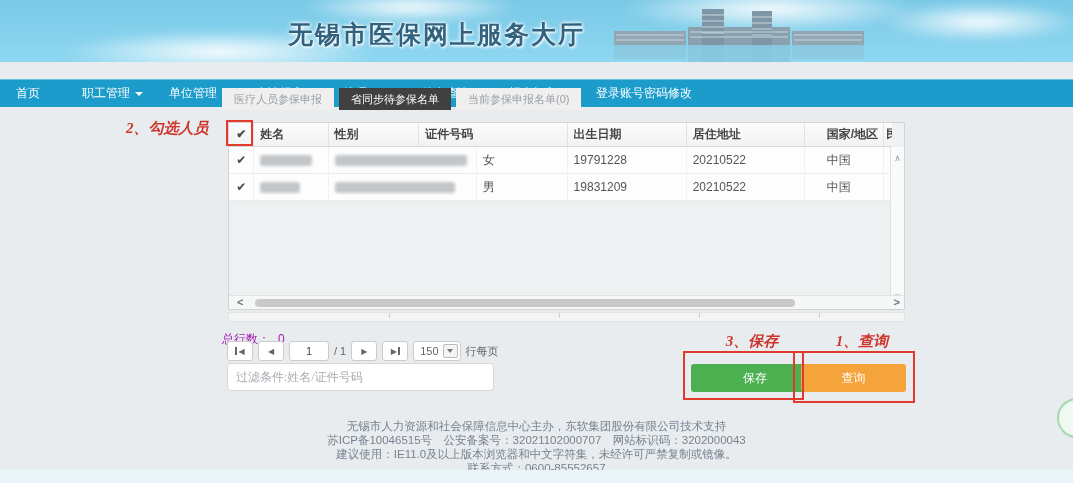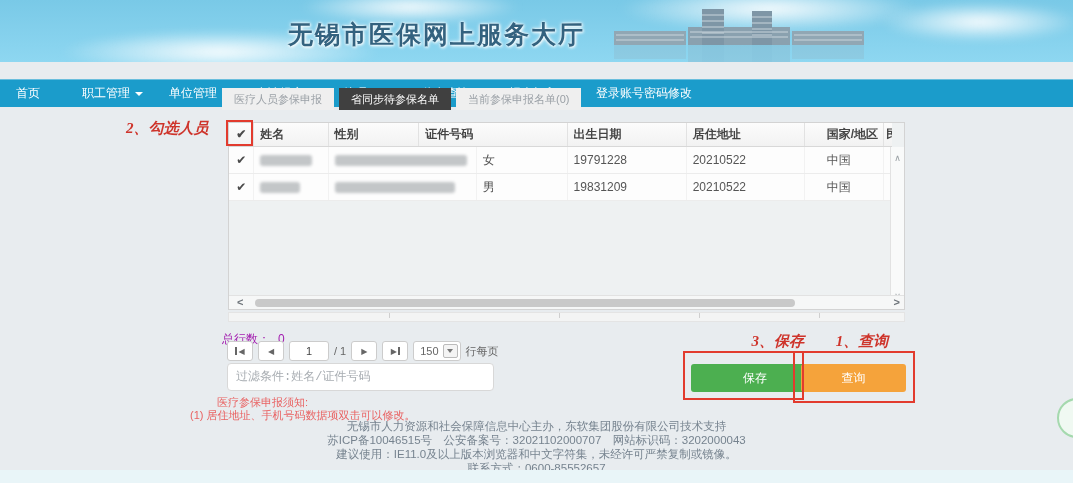--- a/index.html
+++ b/index.html
@@ -69,39 +69,39 @@
   .pg-btn { width:26px; height:20px; background:#fff; border:1px solid #CCC; border-radius:3px; color:#666;
     display:flex; align-items:center; justify-content:center; font-size:8px; gap:1px; cursor:pointer; }
   .pg-bar { width:2px; height:8px; background:#666; display:inline-block; }
   .pg-input { width:40px; height:20px; border:1px solid #CCC; border-radius:3px; text-align:center; font-size:11px; color:#444; background:#fff; }
   .size-box { height:20px; border:1px solid #CCC; border-radius:3px; background:#fff; display:flex; align-items:center; padding-left:6px; gap:4px; cursor:pointer; }
   .size-caret-box { width:15px; height:14px; border:1px solid #BBB; border-radius:2px; margin-right:2px; display:flex; align-items:center; justify-content:center; background:#F4F4F4; }
   .size-caret { width:0; height:0; border-left:3px solid transparent; border-right:3px solid transparent; border-top:4px solid #777; }
 
   
   .filter-input { position:absolute; left:227px; top:363px; width:267px; height:28px; border:1px solid #D8D8D8; border-radius:4px;
-    padding:0 8px; font-size:12px; color:#444; background:#fff; font-family:Liberation Mono, monospace; }
+    padding:0 8px; font-size:12px; color:#444; background:#fff; font-family:Liberation Serif, serif; }
   .filter-input::placeholder { color:#A8ADB2; }
   .btn { position:absolute; height:28px; border:none; border-radius:3px; color:#fff; font-size:12px; cursor:pointer;
     font-family:"Liberation Sans", sans-serif; }
   .btn.orange { background:#F5A33B; }
   .btn.green { background:#4CAF50; }
   .btn-export { left:576px; top:364px; width:112px; }
   .btn-save { left:691px; top:364px; width:128px; }
   .btn-query { left:801px; top:364px; width:105px; }
 
   
   .redbox { position:absolute; border:2px solid #E23B2E; pointer-events:none; }
   .rb-check { left:226px; top:120px; width:27px; height:26px; }
   .rb-save { left:683px; top:351px; width:121px; height:49px; }
   .rb-query { left:793px; top:351px; width:122px; height:52px; }
   .annotation { position:absolute; font-family:"Liberation Serif", serif; font-style:italic; font-weight:bold;
     color:#CE342B; font-size:15px; white-space:nowrap; pointer-events:none; }
   .ann-check { left:126px; top:119px; }
-  .ann-save { left:700px; top:332px; width:104px; text-align:right; }
+  .ann-save { left:700px; top:332px; width:104px; text-align:center; }
   .ann-query { left:810px; top:332px; width:104px; text-align:center; }
 
   
   .notice { position:absolute; left:190px; top:396px; font-size:11px; color:#E96262; line-height:13px; }
   .notice .n-title { margin-left:27px; }
   .footer { position:absolute; left:0; top:419px; width:1073px; text-align:center; font-size:11.5px; color:#76838F; line-height:14px; }
   .bottom-strip { position:absolute; left:0; top:470px; width:1073px; height:13px; background:#E9F5F8; }
   .float-circle { position:absolute; left:1057px; top:398px; width:40px; height:40px; border-radius:50%;
     border:2px solid #A5D9AE; background:#F0F9F2; }
 </style>
@@ -289,24 +289,20 @@
   <button class="btn green btn-save">保存</button>
   <button class="btn orange btn-query">查询</button>
 
   <div class="redbox rb-check"></div>
   <div class="redbox rb-save"></div>
   <div class="redbox rb-query"></div>
   <div class="annotation ann-check">2、勾选人员</div>
   <div class="annotation ann-save">3、保存</div>
   <div class="annotation ann-query">1、查询</div>
 
-  <div class="notice">
-    <div class="n-title">医疗参保申报须知:</div>
-    <div>(1) 居住地址、手机号码数据项双击可以修改。</div>
-  </div>
 
   <div class="footer">
     <div>无锡市人力资源和社会保障信息中心主办，东软集团股份有限公司技术支持</div>
     <div>苏ICP备10046515号　公安备案号：32021102000707　网站标识码：3202000043</div>
     <div>建议使用：IE11.0及以上版本浏览器和中文字符集，未经许可严禁复制或镜像。</div>
     <div>联系方式：0600-85552657</div>
   </div>
 
   <div class="bottom-strip"></div>
   <div class="float-circle"></div>

